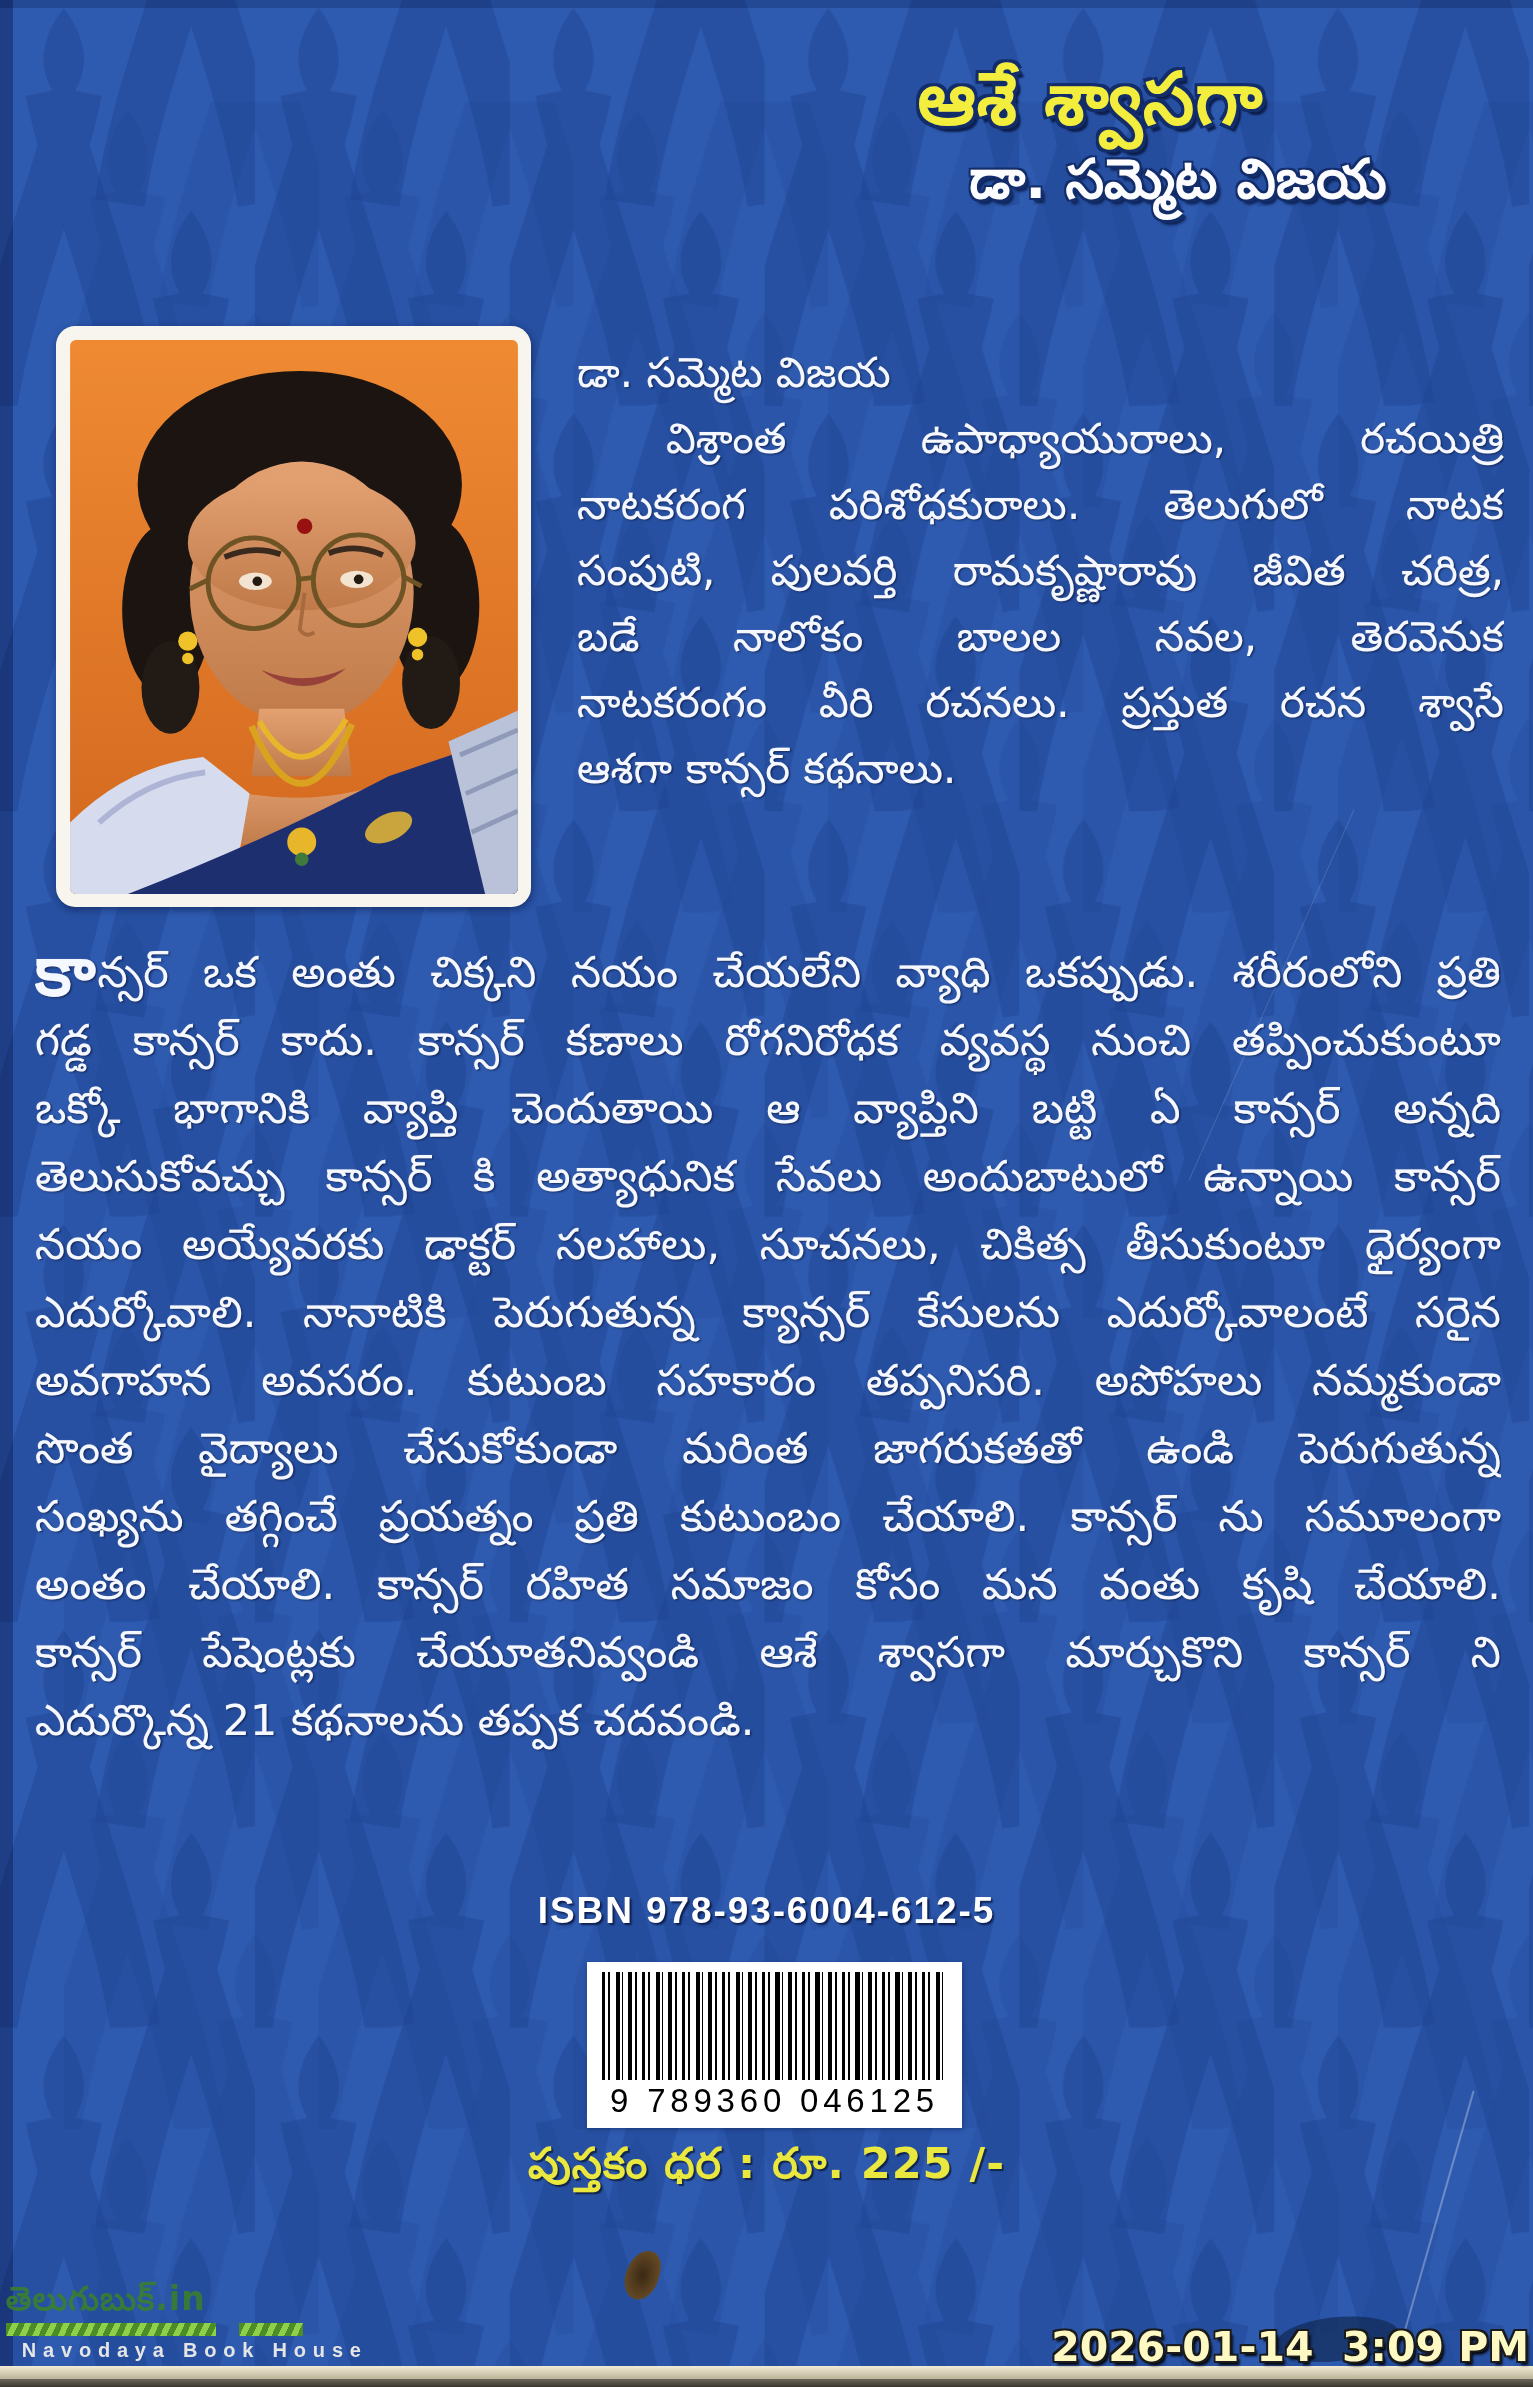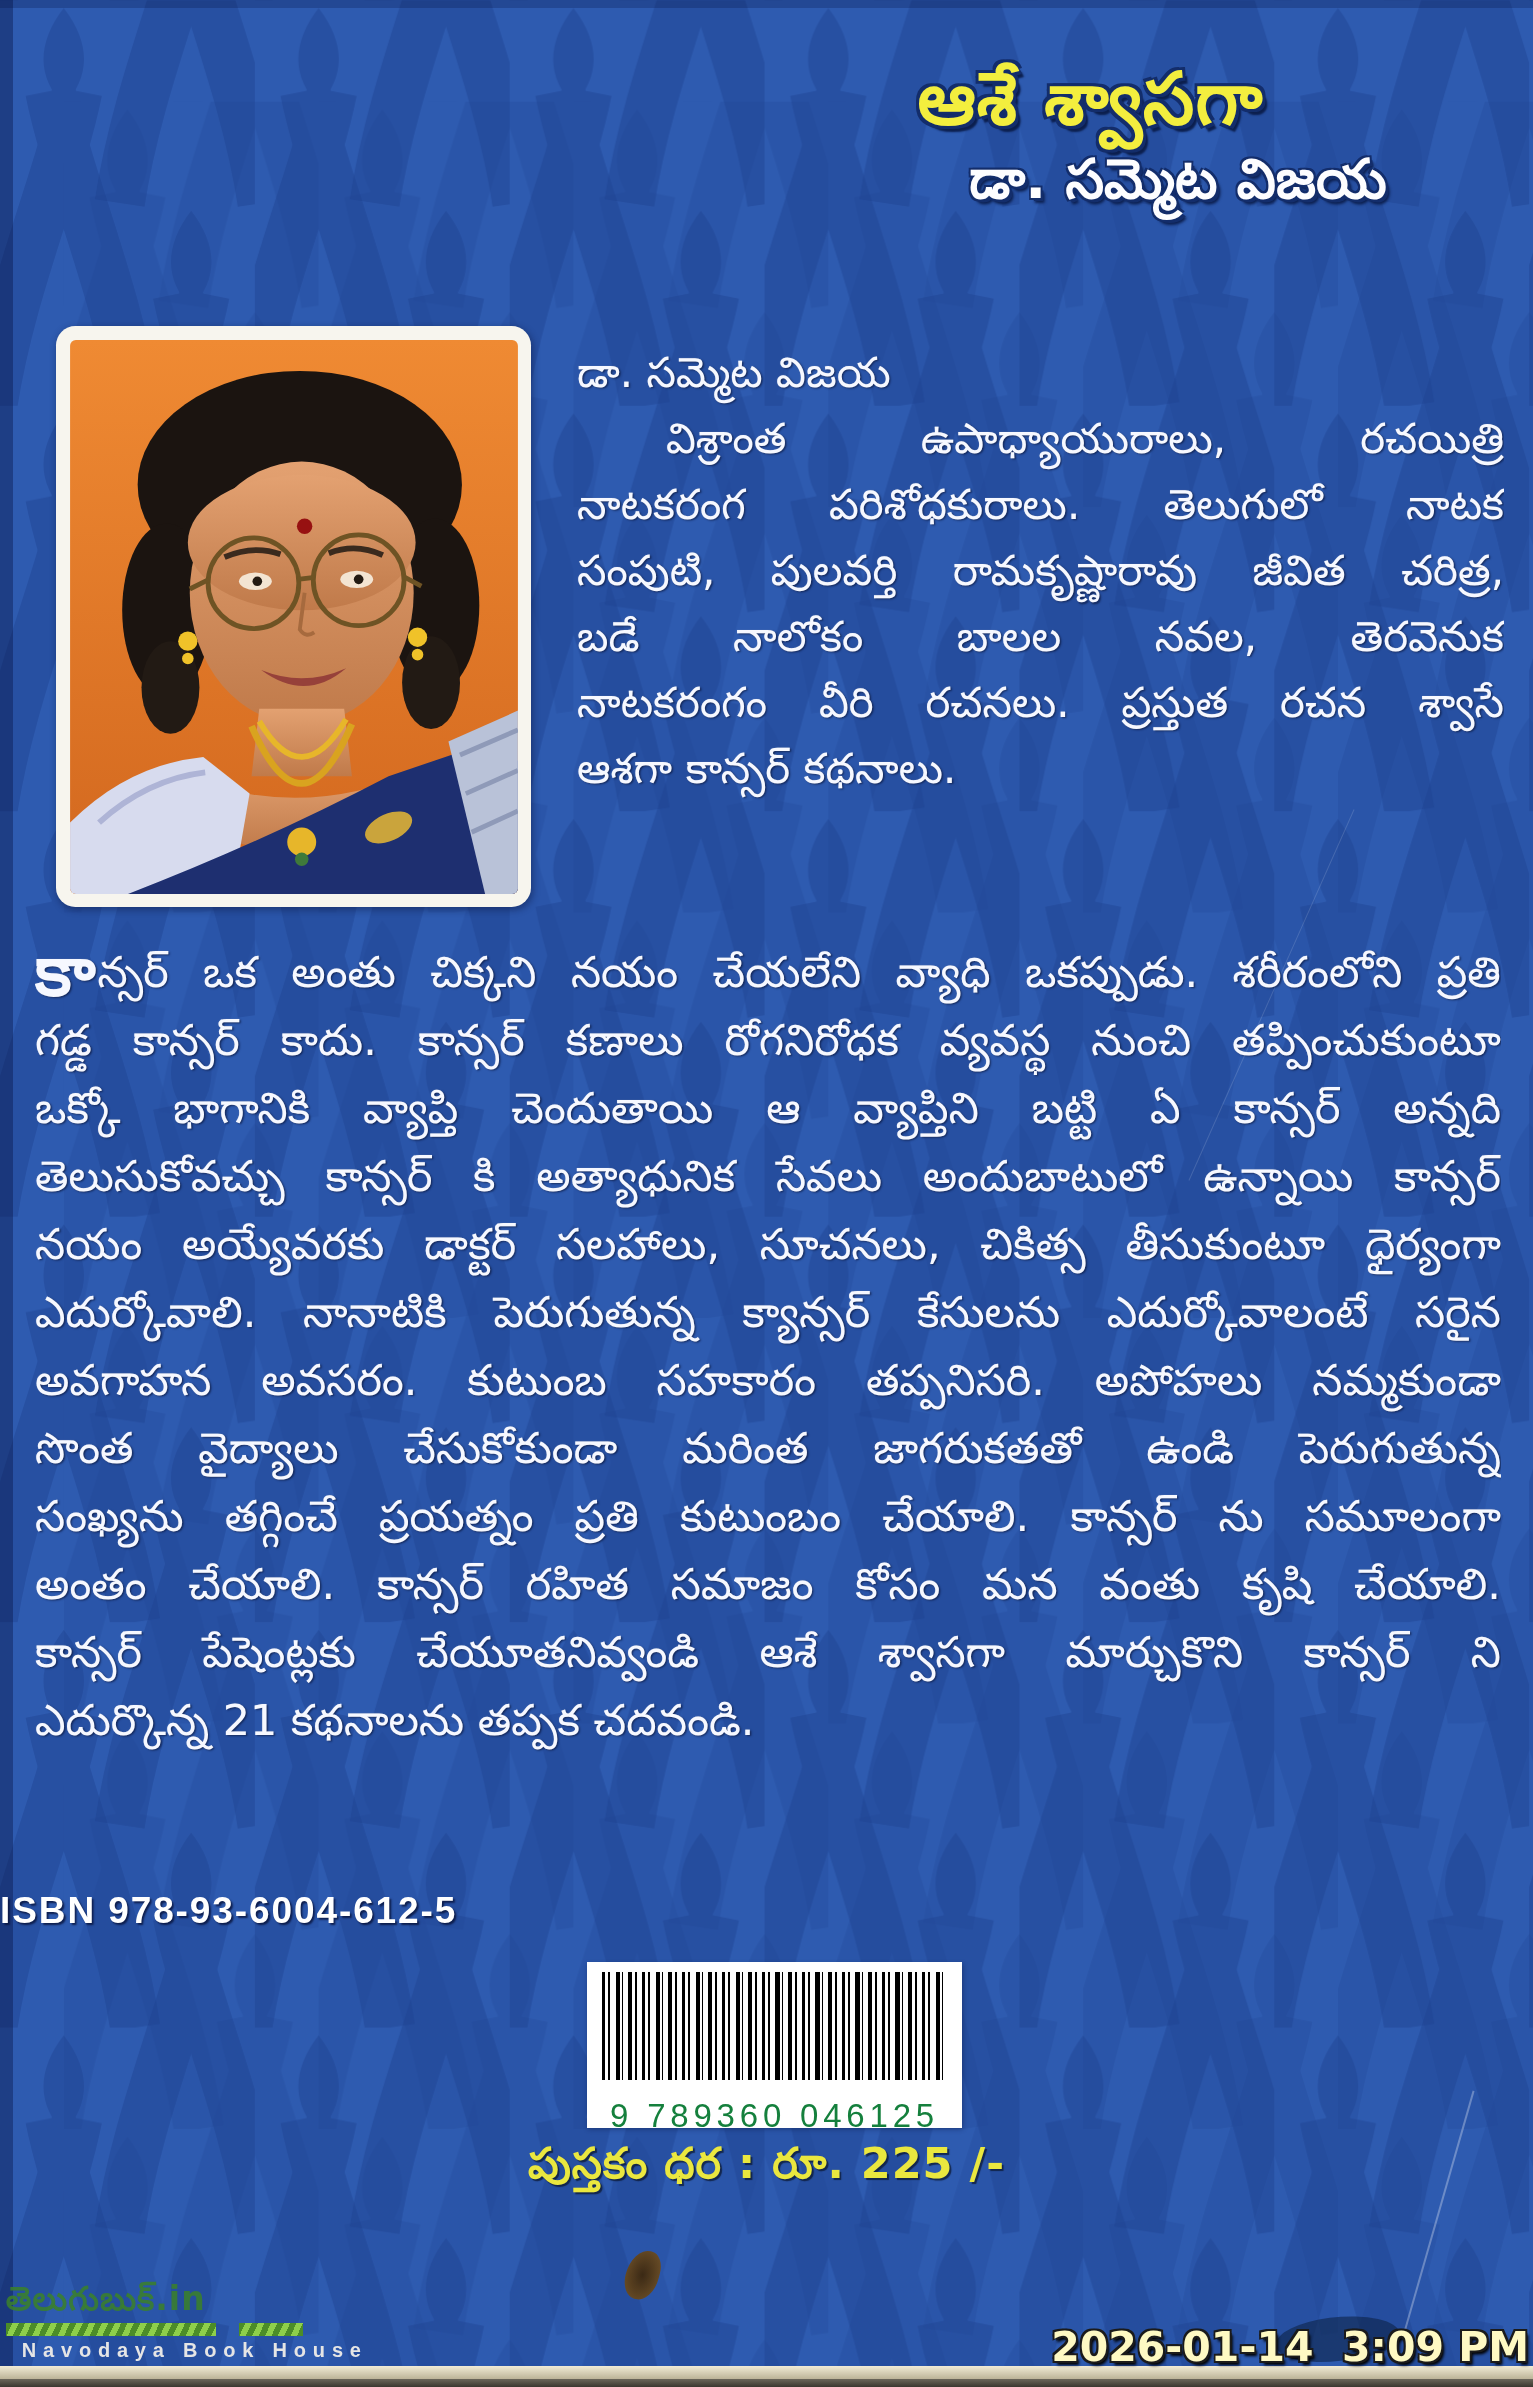--- a/index.html
+++ b/index.html
@@ -47,37 +47,37 @@
     position:absolute; left:35px; top:938px; width:1466px; height:883px; z-index:3;
     font-size:43px; line-height:68px; color:#f6f8ff; overflow:hidden;
     text-shadow:1.4px 1.4px 1.9px rgba(8,18,56,.65), 0 0 1px rgba(255,255,255,.5);
   }
   .body-text .jline{text-align:justify; text-align-last:justify;}
   .body-text .lline{text-align:left;}
   .dropcap{font-size:70px; font-weight:bold; line-height:39px; vertical-align:-7.7px; letter-spacing:1.9px;}
 
   
   .isbn{
-    position:absolute; left:0; top:1890px; width:1533px; z-index:3; text-align:left;
+    position:absolute; left:0; top:1890px; width:1533px; z-index:3; text-align:center;
     font-family:"Liberation Sans", sans-serif; font-weight:bold; font-size:37px; letter-spacing:1.9px; color:#ffffff;
     text-shadow:1.9px 1.9px 1.9px rgba(8,18,56,.8);
   }
   .barcode-box{
     position:absolute; left:587px; top:1962px; width:375px; height:166px; z-index:3;
     background:#ffffff; box-shadow:1px 1.9px 4.8px rgba(10,20,60,.4);
   }
   .barcode-bars{
     margin:9.7px 15.4px 0 15.4px; height:108px;
     background:repeating-linear-gradient(90deg,
       #000 0 2.9px,#fff 2.9px 5.8px,#000 5.8px 7.7px,#fff 7.7px 13.5px,#000 13.5px 18.3px,#fff 18.3px 20px,
       #000 20px 21px,#fff 21px 26px,#000 26px 30px,#fff 30px 33px,#000 33px 35px,#fff 35px 40px);
   }
   .barcode-number{
-    text-align:center; font-family:"Liberation Sans", sans-serif; font-size:33px; color:#15803d;
-    letter-spacing:4.8px; margin-top:17px; white-space:pre;
+    text-align:center; font-family:"Liberation Sans", sans-serif; font-size:33px; color:#000000;
+    letter-spacing:4.8px; margin-top:2px; white-space:pre;
   }
   .price{
     position:absolute; left:0; top:2138px; width:1533px; z-index:3; text-align:center;
     font-size:43px; font-weight:bold; color:#eae73f; letter-spacing:1px;
     text-shadow:1.9px 1.9px 1px rgba(10,20,40,.7);
   }
 
   
   .watermark{position:absolute; left:5.8px; top:2275px; width:521px; z-index:4;}
   .wm-site{font-size:33px; font-weight:bold; color:rgba(58,128,44,.88); line-height:48px; letter-spacing:1px;}

